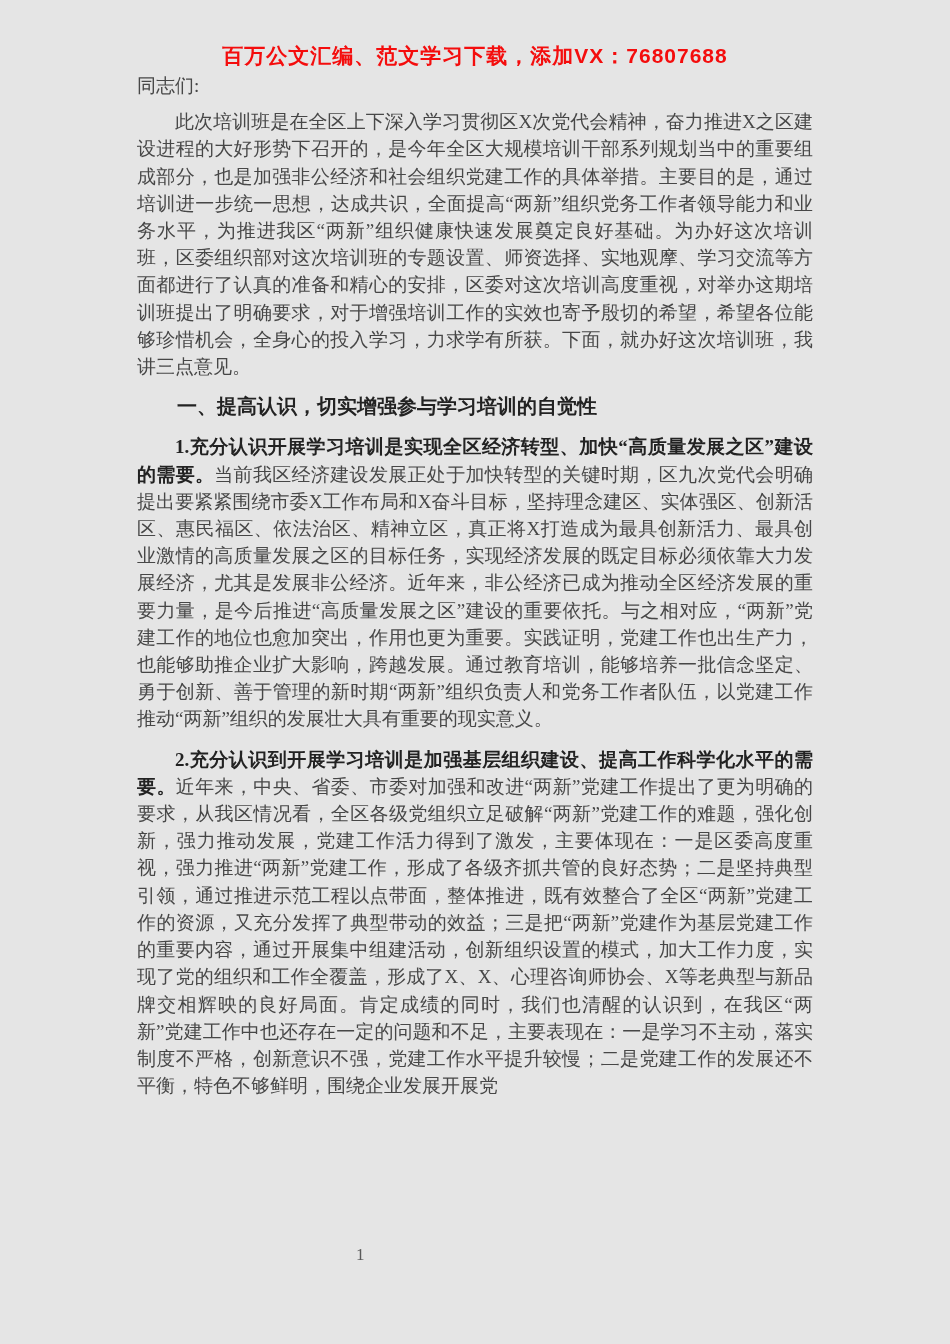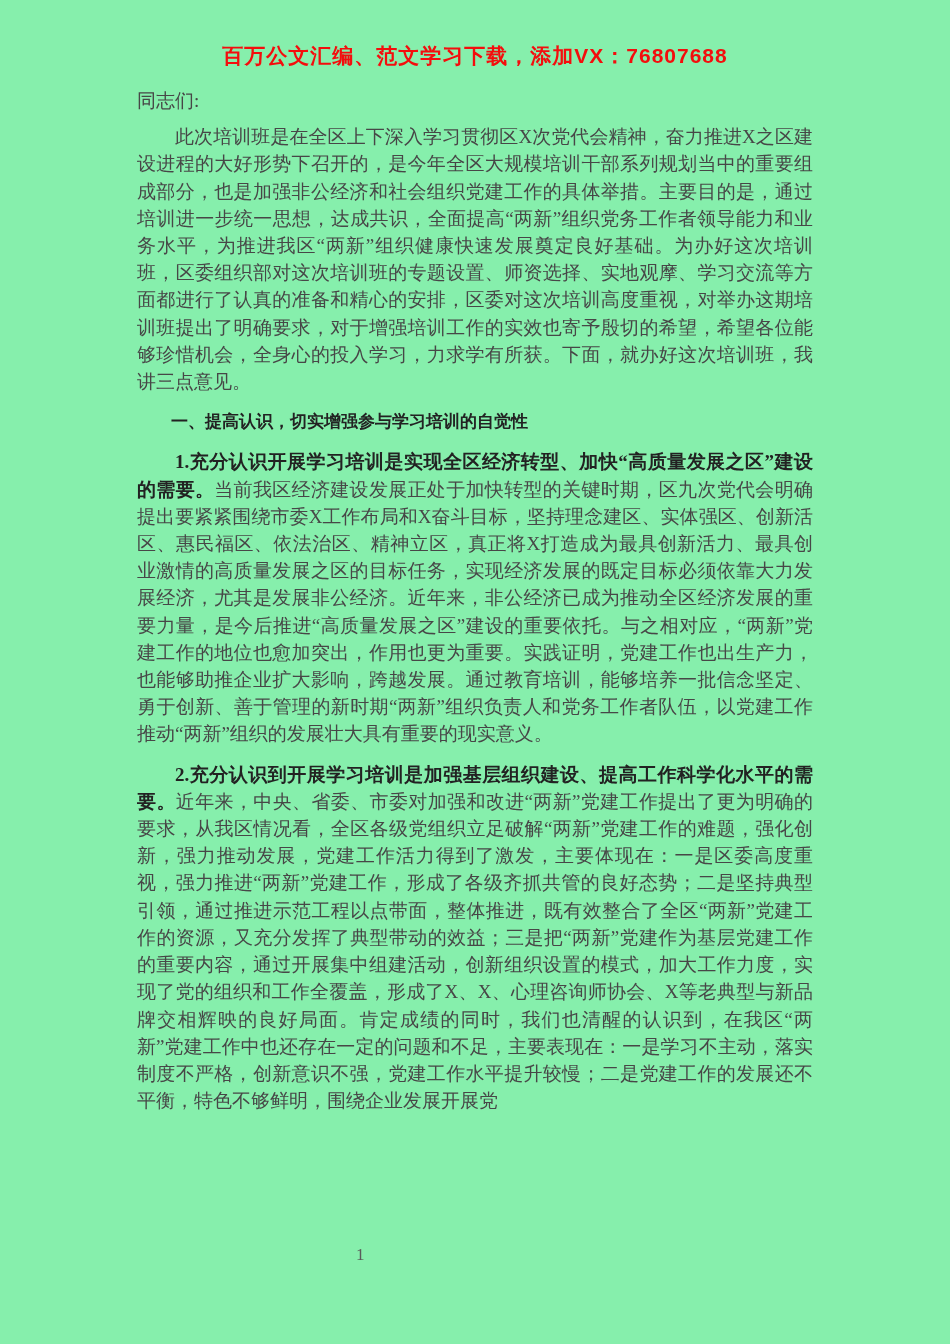--- a/index.html
+++ b/index.html
@@ -4,58 +4,58 @@
 <style>
   html, body {
     margin: 0;
     padding: 0;
     background: #ffffff;
   }
   .page {
     position: relative;
     width: 950px;
     height: 1344px;
-    background: #86efac;
+    background: #e5e5e5;
     overflow: hidden;
     font-family: "Liberation Serif", "DejaVu Serif", serif;
   }
   .header-notice {
     position: absolute;
     top: 42px;
     left: 0;
     width: 100%;
     text-align: center;
     font-family: "Liberation Sans", "DejaVu Sans", sans-serif;
     font-weight: 600;
     font-size: 21px;
     letter-spacing: 1px;
     color: #f40d0d;
     white-space: nowrap;
   }
   .doc-body {
     position: absolute;
-    top: 87px;
+    top: 72px;
     left: 137px;
     width: 676px;
     font-size: 19px;
     line-height: 27.2px;
     color: #474747;
     text-align: justify;
     text-justify: inter-ideograph;
   }
   .doc-body p {
     margin: 0 0 13px 0;
     text-indent: 2em;
   }
   .doc-body p.salutation {
     text-indent: 0;
     margin: 0 0 9px 0;
   }
   .doc-body h2 {
-    font-size: 17px;
+    font-size: 20px;
     line-height: 27.2px;
     margin: 1px 0 13px 0;
     text-indent: 2em;
     font-weight: bold;
     color: #222222;
   }
   .doc-body strong {
     color: #222222;
     font-weight: bold;
   }

